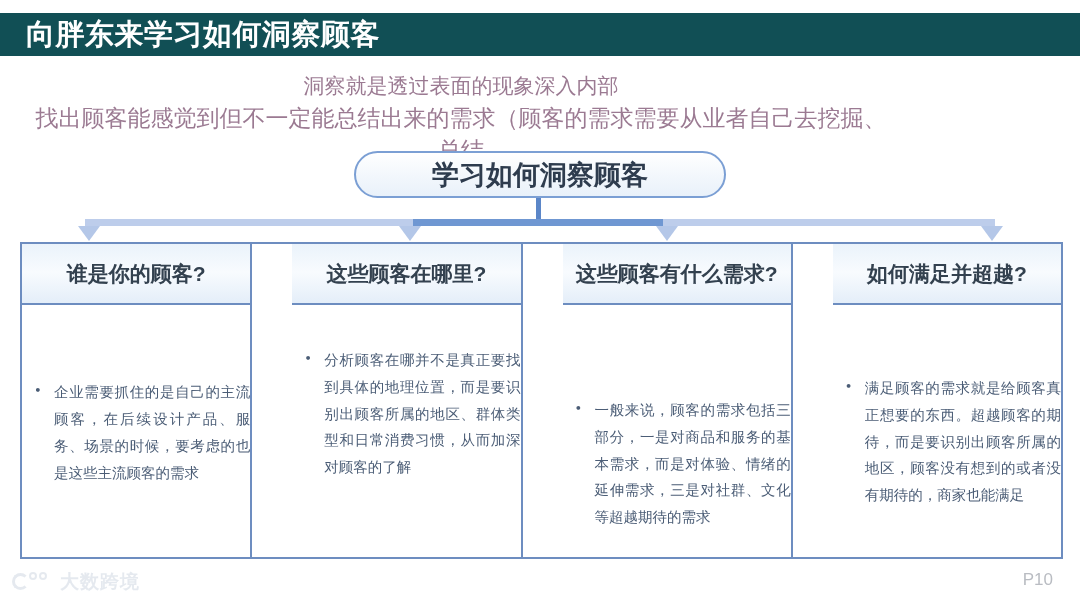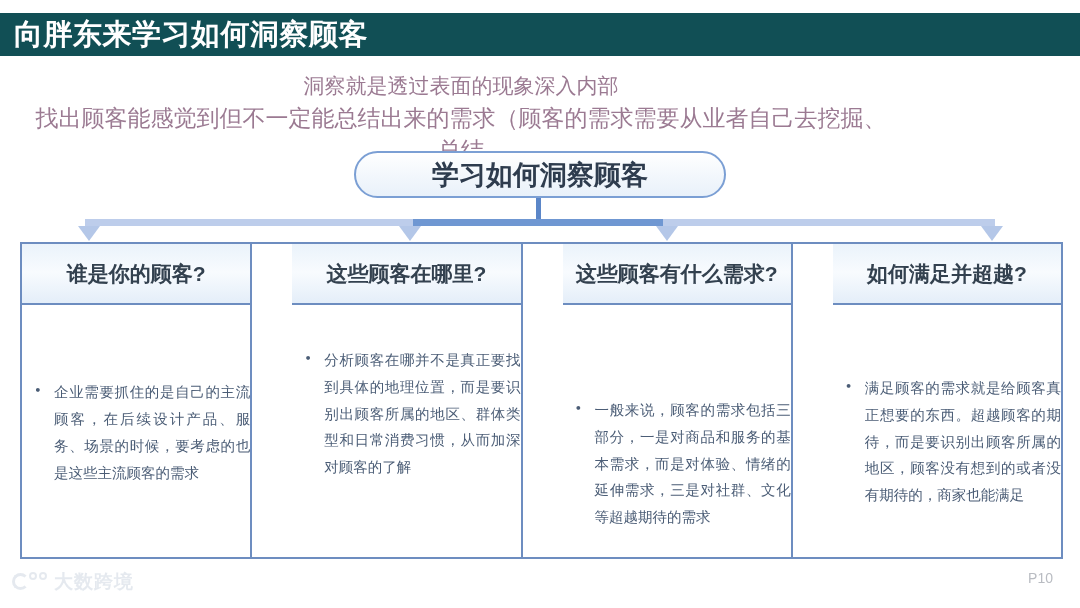--- a/index.html
+++ b/index.html
@@ -17,21 +17,21 @@
 
   
   #title-bar {
     position: absolute;
     left: 0; top: 13px;
     width: 1080px; height: 43px;
     background: #114f55;
   }
   #title-text {
     position: absolute;
-    left: 14px; top: 50%;
+    left: 26px; top: 50%;
     transform: translateY(-50%);
     color: #ffffff;
     font-size: 29px;
     font-weight: bold;
     letter-spacing: 0.5px;
     white-space: nowrap;
   }
 
   
   #subtitle {
@@ -183,21 +183,21 @@
   .col2 .col-body { justify-content: flex-start; padding-top: 42px; }
   .col3 .col-body { justify-content: center; padding-top: 76px; }
   .col4 .col-body { justify-content: flex-start; padding-top: 70px; }
 
   
   #footer-logo {
     position: absolute;
     left: 12px; top: 569px;
     display: flex;
     align-items: center;
-    gap: 2px;
+    gap: 8px;
     opacity: 0.5;
   }
   #logo-mark {
     width: 40px; height: 22px;
     position: relative;
   }
   #logo-mark .c {
     position: absolute;
     left: 0; top: 2px;
     width: 17px; height: 17px;
@@ -219,21 +219,21 @@
   #logo-text {
     color: #ccd5e0;
     font-size: 19px;
     font-weight: bold;
     letter-spacing: 1px;
   }
   #page-number {
     position: absolute;
     right: 27px; top: 570px;
     color: #b9bcc2;
-    font-size: 14px;
+    font-size: 17px;
   }
 </style>
 </head>
 <body>
 
 <div id="title-bar">
   <div id="title-text">向胖东来学习如何洞察顾客</div>
 </div>
 
 <div id="subtitle">

